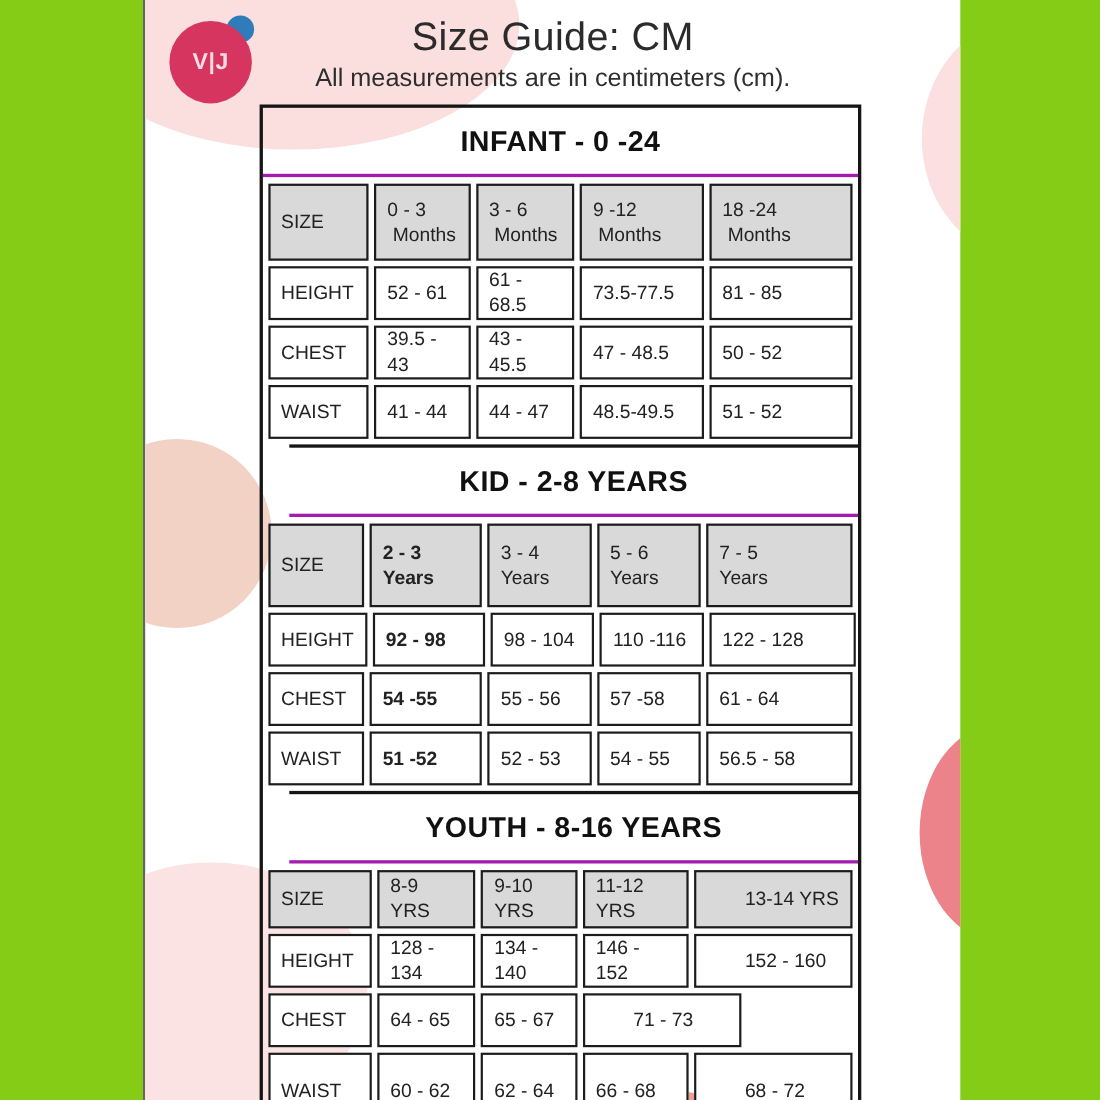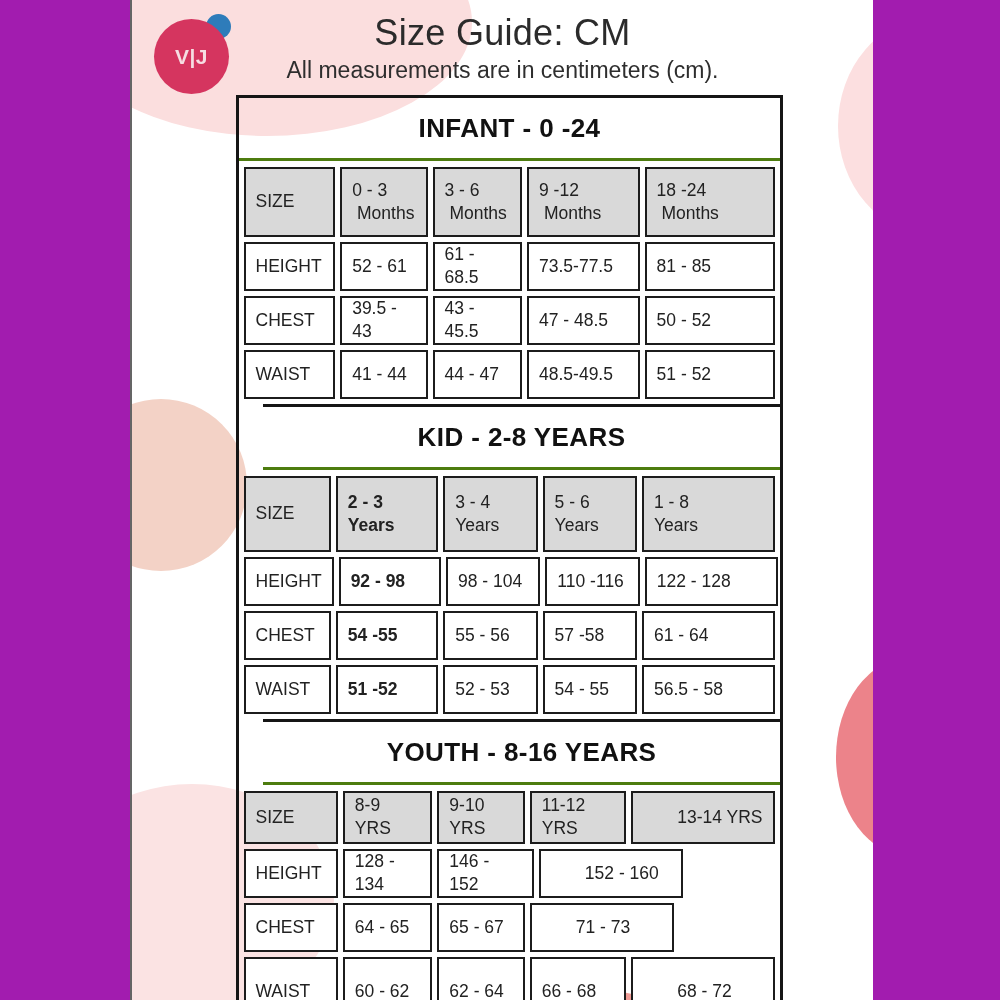--- a/index.html
+++ b/index.html
@@ -1,17 +1,17 @@
 <!DOCTYPE html>
 <html><head>
 <meta charset="utf-8">
 <style>
   html,body{margin:0;padding:0;background:#ffffff;}
   body{width:1000px;height:1000px;position:relative;font-family:"Liberation Sans",sans-serif;color:#232323;}
-  .canvas{position:absolute;inset:0;background:#a21caf;}
+  .canvas{position:absolute;inset:0;background:#84cc16;}
   .page{
     position:absolute;left:130px;top:0;width:743px;height:1000px;
     background:#ffffff;overflow:hidden;
     border-left:2px solid rgba(50,50,50,.75);
     box-sizing:border-box;
   }
   
   .blob{position:absolute;border-radius:50%;}
   .blob-tl{left:-70px;top:-92px;width:410px;height:228px;}
   .blob-tr{left:706px;top:18px;width:186px;height:216px;}
@@ -27,21 +27,21 @@
     font-size:21px;font-weight:700;letter-spacing:.5px;}
   
   .header{position:absolute;left:0;top:12px;width:100%;text-align:center;}
   .title{font-size:36px;font-weight:400;color:#2b2b2b;margin:0;letter-spacing:.3px;}
   .subtitle{font-size:23px;color:#2e2e2e;margin-top:3px;}
   
   #size-tables{position:absolute;left:104px;top:95px;width:547px;
     border:3px solid #151515;box-sizing:border-box;background:transparent;}
   .section-title{display:flex;align-items:center;justify-content:center;
     height:60px;font-size:26px;font-weight:700;color:#111;letter-spacing:.4px;
-    border-bottom:3px solid #4d7c0f;background:transparent;}
+    border-bottom:3px solid #a21caf;background:transparent;}
   .section:not(:first-child) .section-title{border-top:3px solid #151515;margin-left:24px;}
   .rows{padding:3px 2px;}
   .row{display:flex;}
   .cell{box-sizing:border-box;border:2px solid #1c1c1c;background:#ffffff;
     margin:2.5px;display:flex;align-items:center;padding:2px 10px;
     font-size:17.5px;color:#222;height:49px;line-height:1.3;white-space:pre-wrap;}
   .hdr{background:#d9d9d9;}
   .s0 .hdr{height:70px;} .s1 .hdr{height:76px;} .s2 .hdr{height:53px;}
   .s2 .rowidx2 .cell{height:70px;}
   .s0 .c0{flex:0 0 calc(18% - 5px);}  .s0 .c1{flex:0 0 calc(17.2% - 5px);} .s0 .c2{flex:0 0 calc(17.6% - 5px);} .s0 .c3{flex:0 0 calc(21.9% - 5px);} .s0 .c4{flex:0 0 calc(25.3% - 5px);}
@@ -114,21 +114,21 @@
         <div class="section s1">
           <div class="section-title">KID - 2-8 YEARS</div>
           <div class="rows">
             <div class="row rowhdr">
               <div class="cell hdr c0">SIZE</div>
               <div class="cell hdr c1">2 - 3 Years</div>
               <div class="cell hdr c2">3 - 4
 Years</div>
               <div class="cell hdr c3">5 - 6
 Years</div>
-              <div class="cell hdr c4">1 - 8
+              <div class="cell hdr c4">7 - 5
 Years</div>
             </div>
             <div class="row rowidx0">
               <div class="cell c0">HEIGHT</div>
               <div class="cell c1">92 - 98</div>
               <div class="cell c2">98 - 104</div>
               <div class="cell c3">110 -116</div>
               <div class="cell c4">122 - 128</div>
             </div>
             <div class="row rowidx1">
@@ -153,20 +153,21 @@
             <div class="row rowhdr">
               <div class="cell hdr c0">SIZE</div>
               <div class="cell hdr c1">8-9 YRS</div>
               <div class="cell hdr c2">9-10 YRS</div>
               <div class="cell hdr c3">11-12 YRS</div>
               <div class="cell hdr c4">13-14 YRS</div>
             </div>
             <div class="row rowidx0">
               <div class="cell c0">HEIGHT</div>
               <div class="cell c1">128 - 134</div>
+              <div class="cell c2">134 - 140</div>
               <div class="cell c3">146 - 152</div>
               <div class="cell c4">152 - 160</div>
             </div>
             <div class="row rowidx1">
               <div class="cell c0">CHEST</div>
               <div class="cell c1">64 - 65</div>
               <div class="cell c2">65 - 67</div>
               <div class="cell c4">71 - 73</div>
             </div>
             <div class="row rowidx2">

